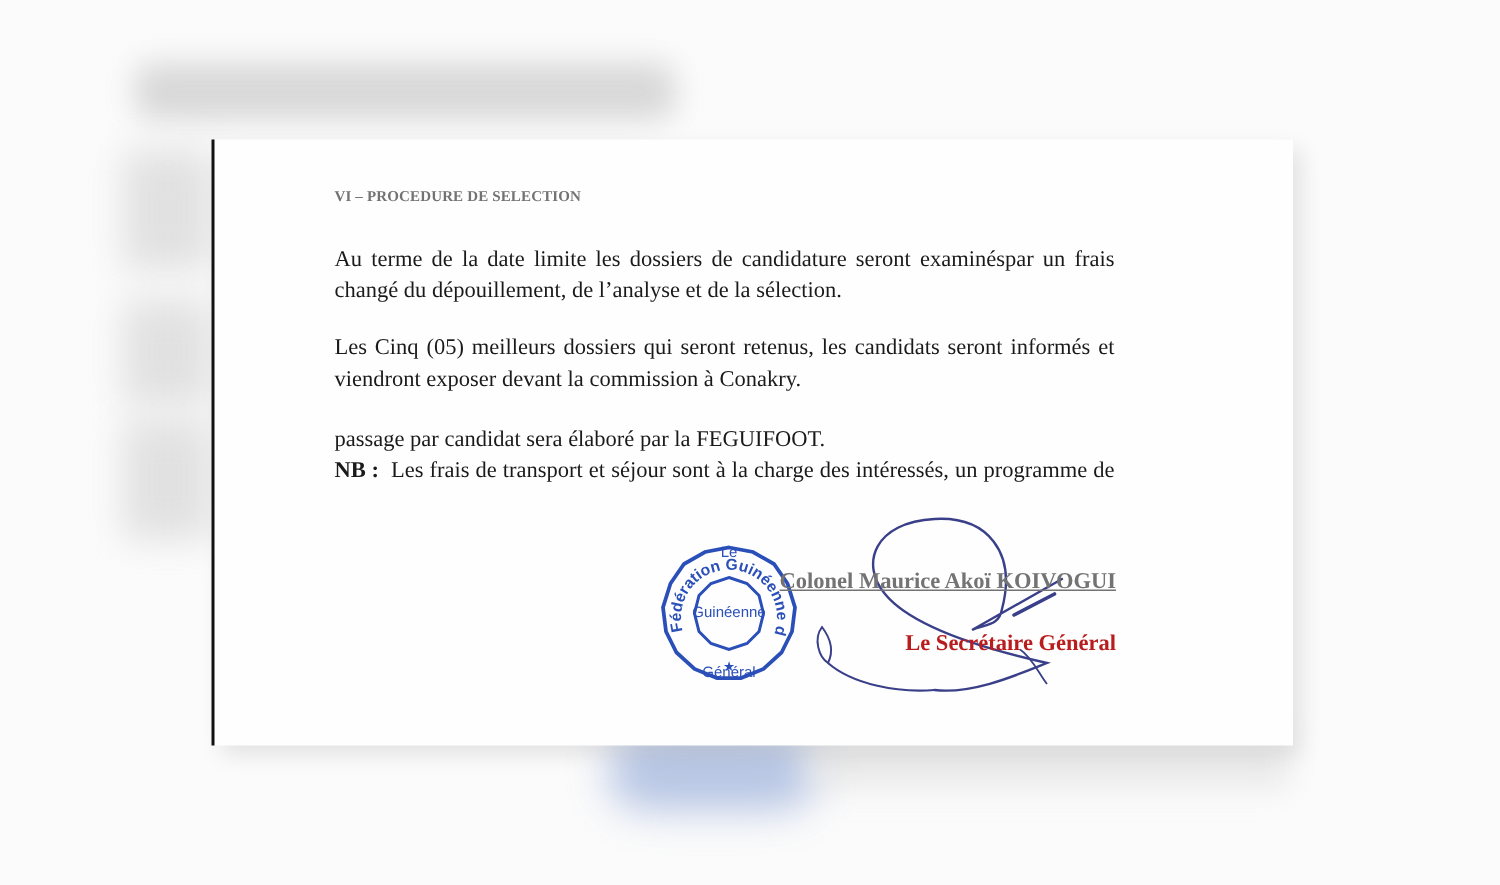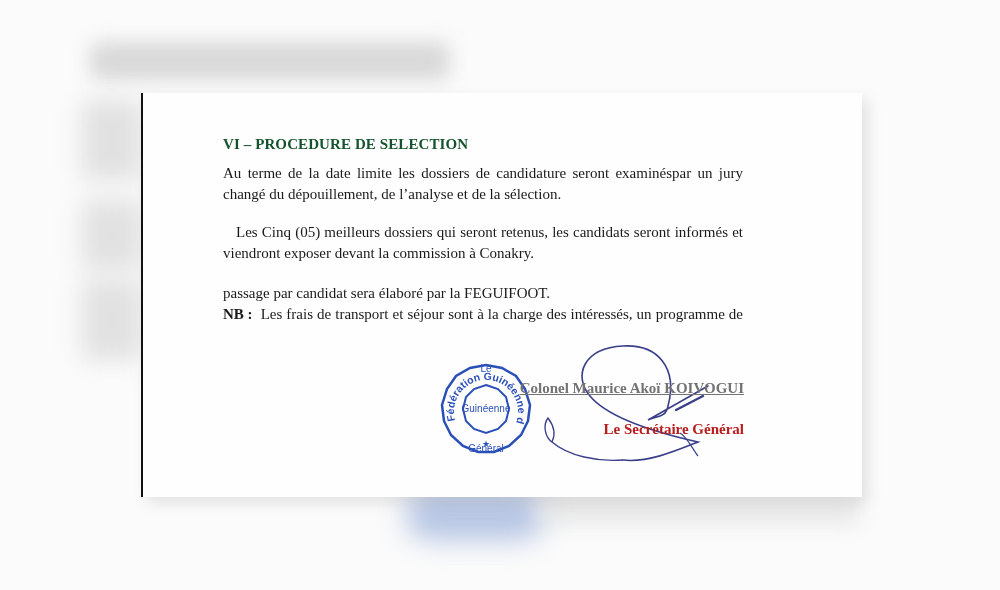--- a/index.html
+++ b/index.html
@@ -20,22 +20,22 @@
     .blur-grey {
       position:absolute; left:540px; top:495px; width:320px; height:30px;
       background:#e2e2e2; filter:blur(10px); opacity:.7;
     }
     .page {
       position:absolute; left:141px; top:93px; width:719px; height:404px;
       background:#fefefe; border-left:2px solid #111;
       box-shadow: 6px 6px 14px rgba(0,0,0,0.10);
     }
     .heading {
-      position:absolute; left:80px; top:43px;
-      font-weight:bold; font-size:15px; color:#14532d; letter-spacing:0.1px;
+      position:absolute; left:80px; top:33px;
+      font-weight:bold; font-size:10px; color:#737373; letter-spacing:0.1px;
     }
     .para {
       position:absolute; left:80px; width:520px;
       font-size:15px; line-height:21px; color:#1a1a1a; text-align:justify;
     }
     .p1 { top:70px; }
     .p2 { top:129px; }
     .p3 { top:190px; }
     .nb { font-weight:bold; }
     .sig-name {
@@ -62,26 +62,26 @@
 <div class="blur-side" style="top:100px;height:80px;"></div>
 <div class="blur-side" style="top:200px;height:70px;"></div>
 <div class="blur-side" style="top:280px;height:80px;"></div>
 <div class="blur-blue"></div>
 <div class="blur-grey"></div>
 
 <div class="page">
   <div class="heading">VI – PROCEDURE DE SELECTION</div>
 
   <div class="para p1">
-    <div style="text-align:justify;text-align-last:justify;">Au terme de la date limite les dossiers de candidature seront examinéspar un jury</div>
+    <div style="text-align:justify;text-align-last:justify;">Au terme de la date limite les dossiers de candidature seront examinéspar un frais</div>
     <div>changé du dépouillement, de l’analyse et de la sélection.</div>
   </div>
 
   <div class="para p2">
-    <div style="text-align:justify;text-align-last:justify;margin-left:13px;">Les Cinq (05) meilleurs dossiers qui seront retenus, les candidats seront informés et</div>
+    <div style="text-align:justify;text-align-last:justify;">Les Cinq (05) meilleurs dossiers qui seront retenus, les candidats seront informés et</div>
     <div>viendront exposer devant la commission à Conakry.</div>
   </div>
 
   <div class="para p3">
     <div>passage par candidat sera élaboré par la FEGUIFOOT.</div>
     <div style="display:flex;justify-content:space-between;">
       <span class="nb">NB :</span>
       <span style="flex:1;text-align:justify;text-align-last:justify;white-space:pre;padding-left:4px;"> Les frais de transport et séjour sont à la charge des intéressés, un programme de</span>
     </div>
   </div>

